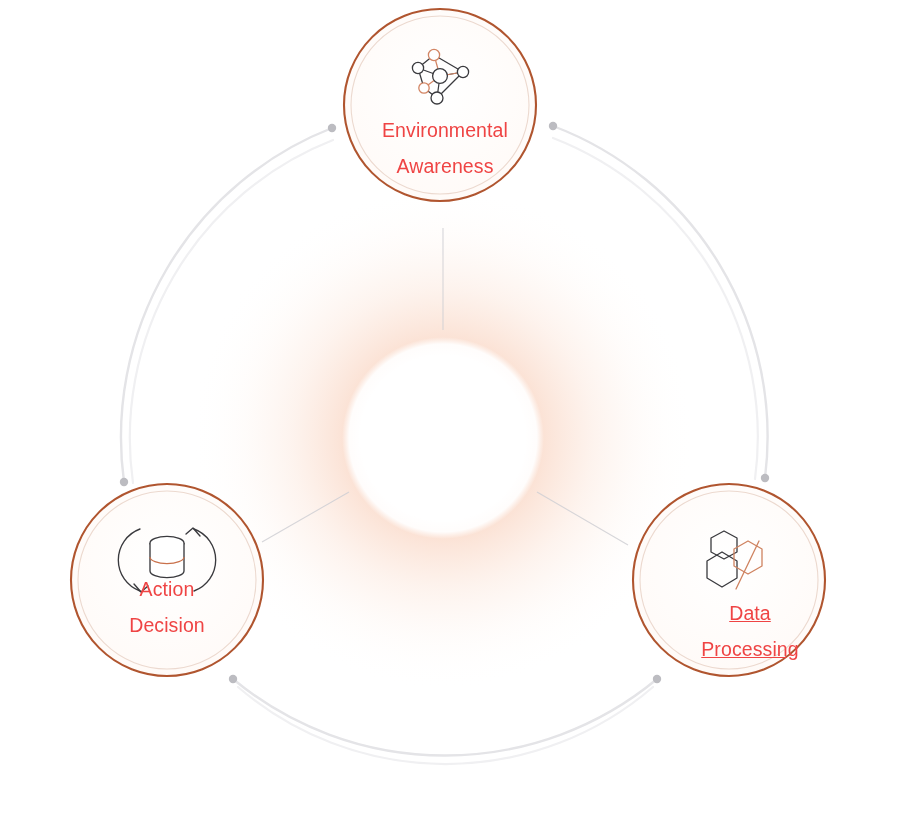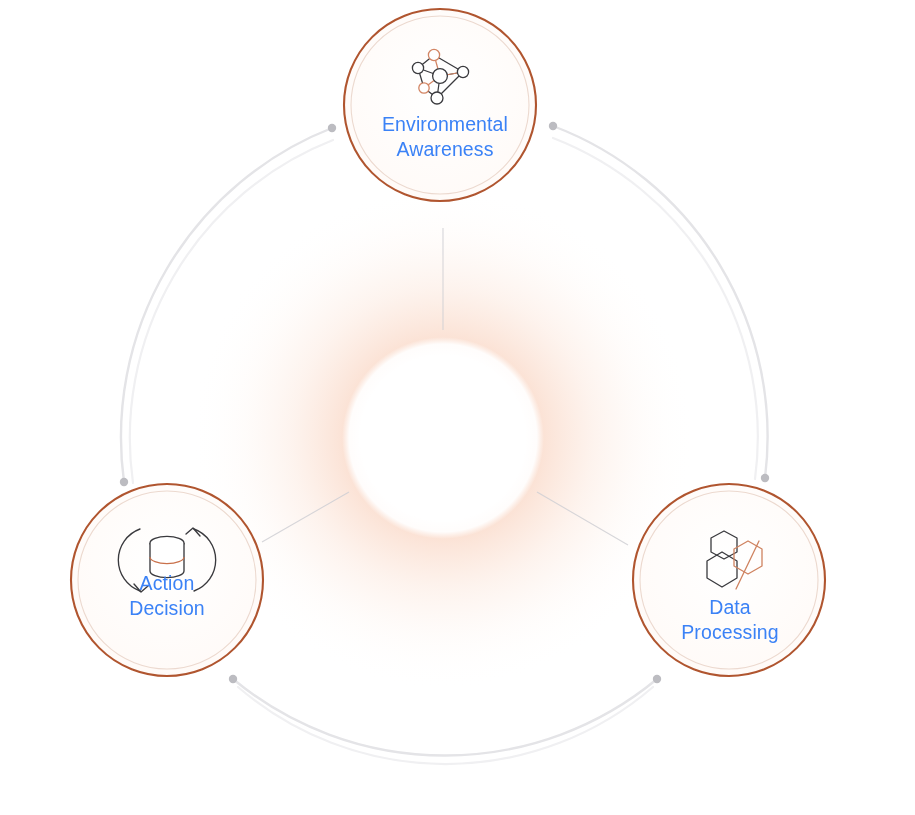--- a/index.html
+++ b/index.html
@@ -22,43 +22,44 @@
     position: absolute;
     left: 0;
     top: 0;
     width: 915px;
     height: 815px;
     display: block;
   }
   .node-label {
     position: absolute;
     text-align: center;
-    color: #3b82f6;
+    color: #ef4444;
     font-family: "Liberation Sans", sans-serif;
     font-size: 19.5px;
-    line-height: 25px;
+    line-height: 36px;
     font-weight: 400;
     letter-spacing: 0.1px;
     white-space: pre-line;
     pointer-events: none;
   }
   .node-label-top {
     left: 340px;
     top: 112px;
     width: 210px;
   }
   .node-label-left {
     left: 72px;
     top: 571px;
     width: 190px;
   }
   .node-label-right {
-    left: 635px;
+    left: 655px;
     top: 595px;
     width: 190px;
+    text-decoration: underline;
   }
 </style>
 </head>
 <body>
 
 <div id="diagram-root">
 
   <svg id="diagram-svg" viewBox="0 0 915 815" xmlns="http://www.w3.org/2000/svg">
     <defs>
       <radialGradient id="centerGlow" cx="50%" cy="50%" r="50%">

